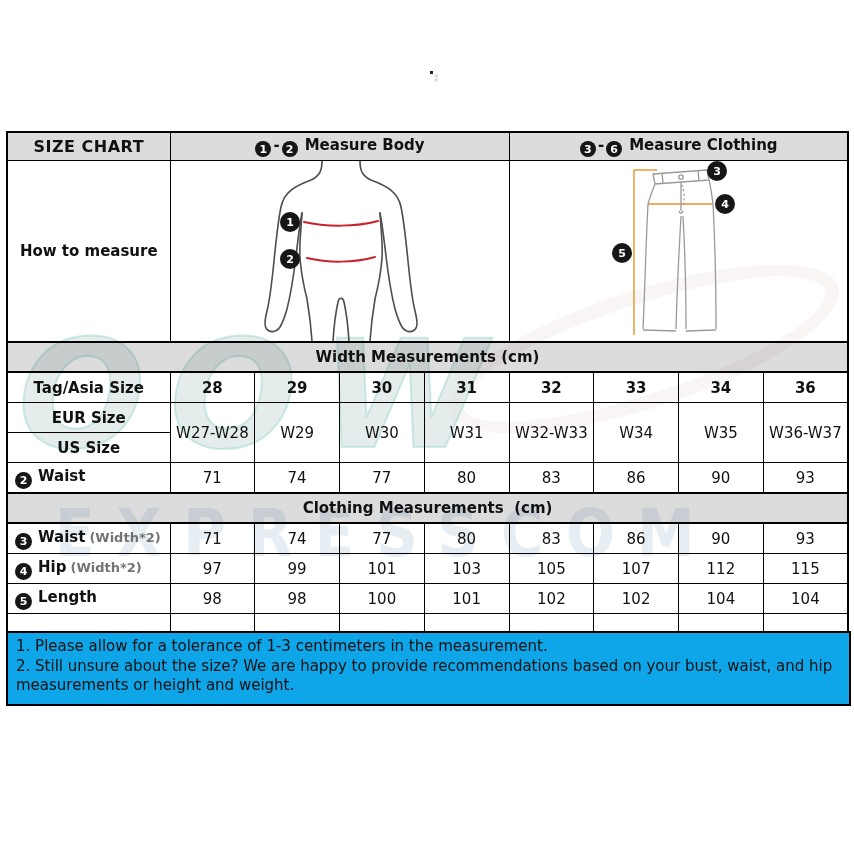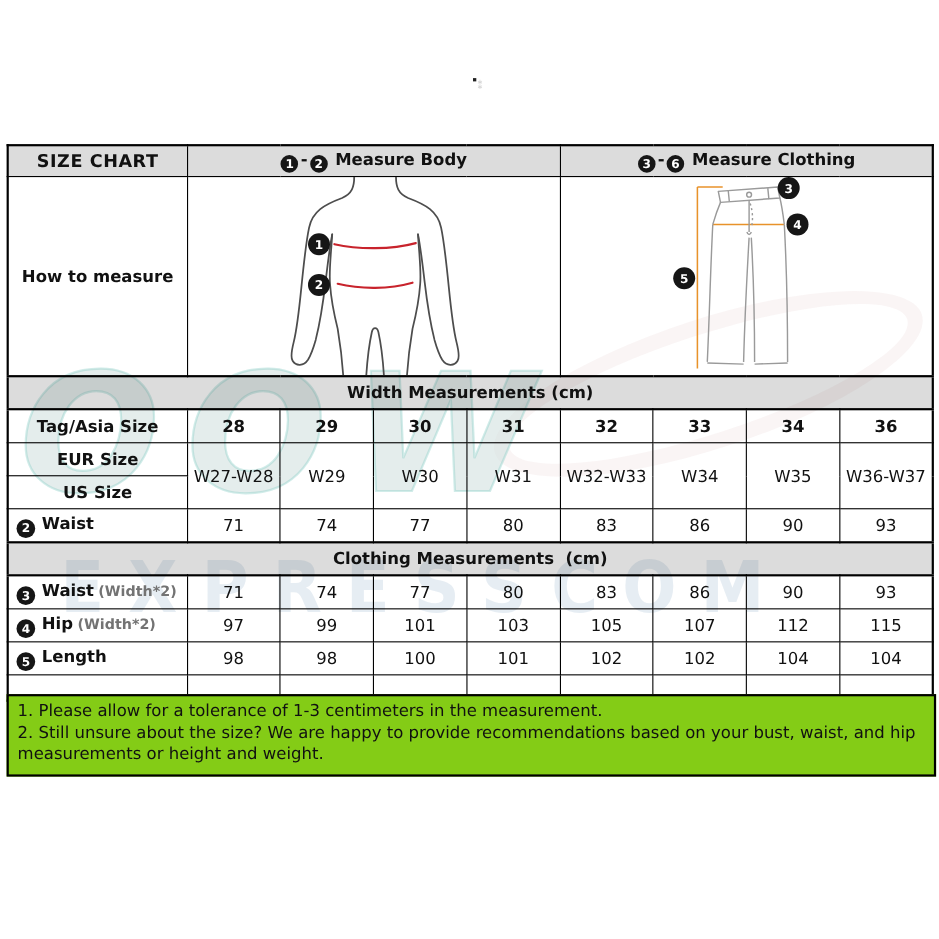--- a/index.html
+++ b/index.html
@@ -42,21 +42,21 @@
         vertical-align:-3px;margin-right:6px;}
   .hdr .badge{width:16px;height:16px;margin:0 1px;vertical-align:-3px;}
   .dash{font-weight:bold;margin:0 1px;}
   .hdr-label{margin-left:6px;text-align:center;}
   .suffix{color:#737373;font-weight:bold;font-size:13px;margin-left:4px;}
 
   svg{display:block;}
 
   
   .notes{position:absolute;left:6px;top:631px;width:827px;z-index:1;border:2px solid #000;
-        padding:4px 6px 8px 8px;font-size:15px;line-height:19.5px;background:#84cc16;}
+        padding:4px 6px 8px 8px;font-size:15px;line-height:19.5px;background:#0ea5e9;}
 </style>
 </head>
 <body>
 
 <div class="page">
 
   <span class="stray-dot"></span>
   <span class="stray-smudge">⁑</span>
 
   <div class="watermark">

